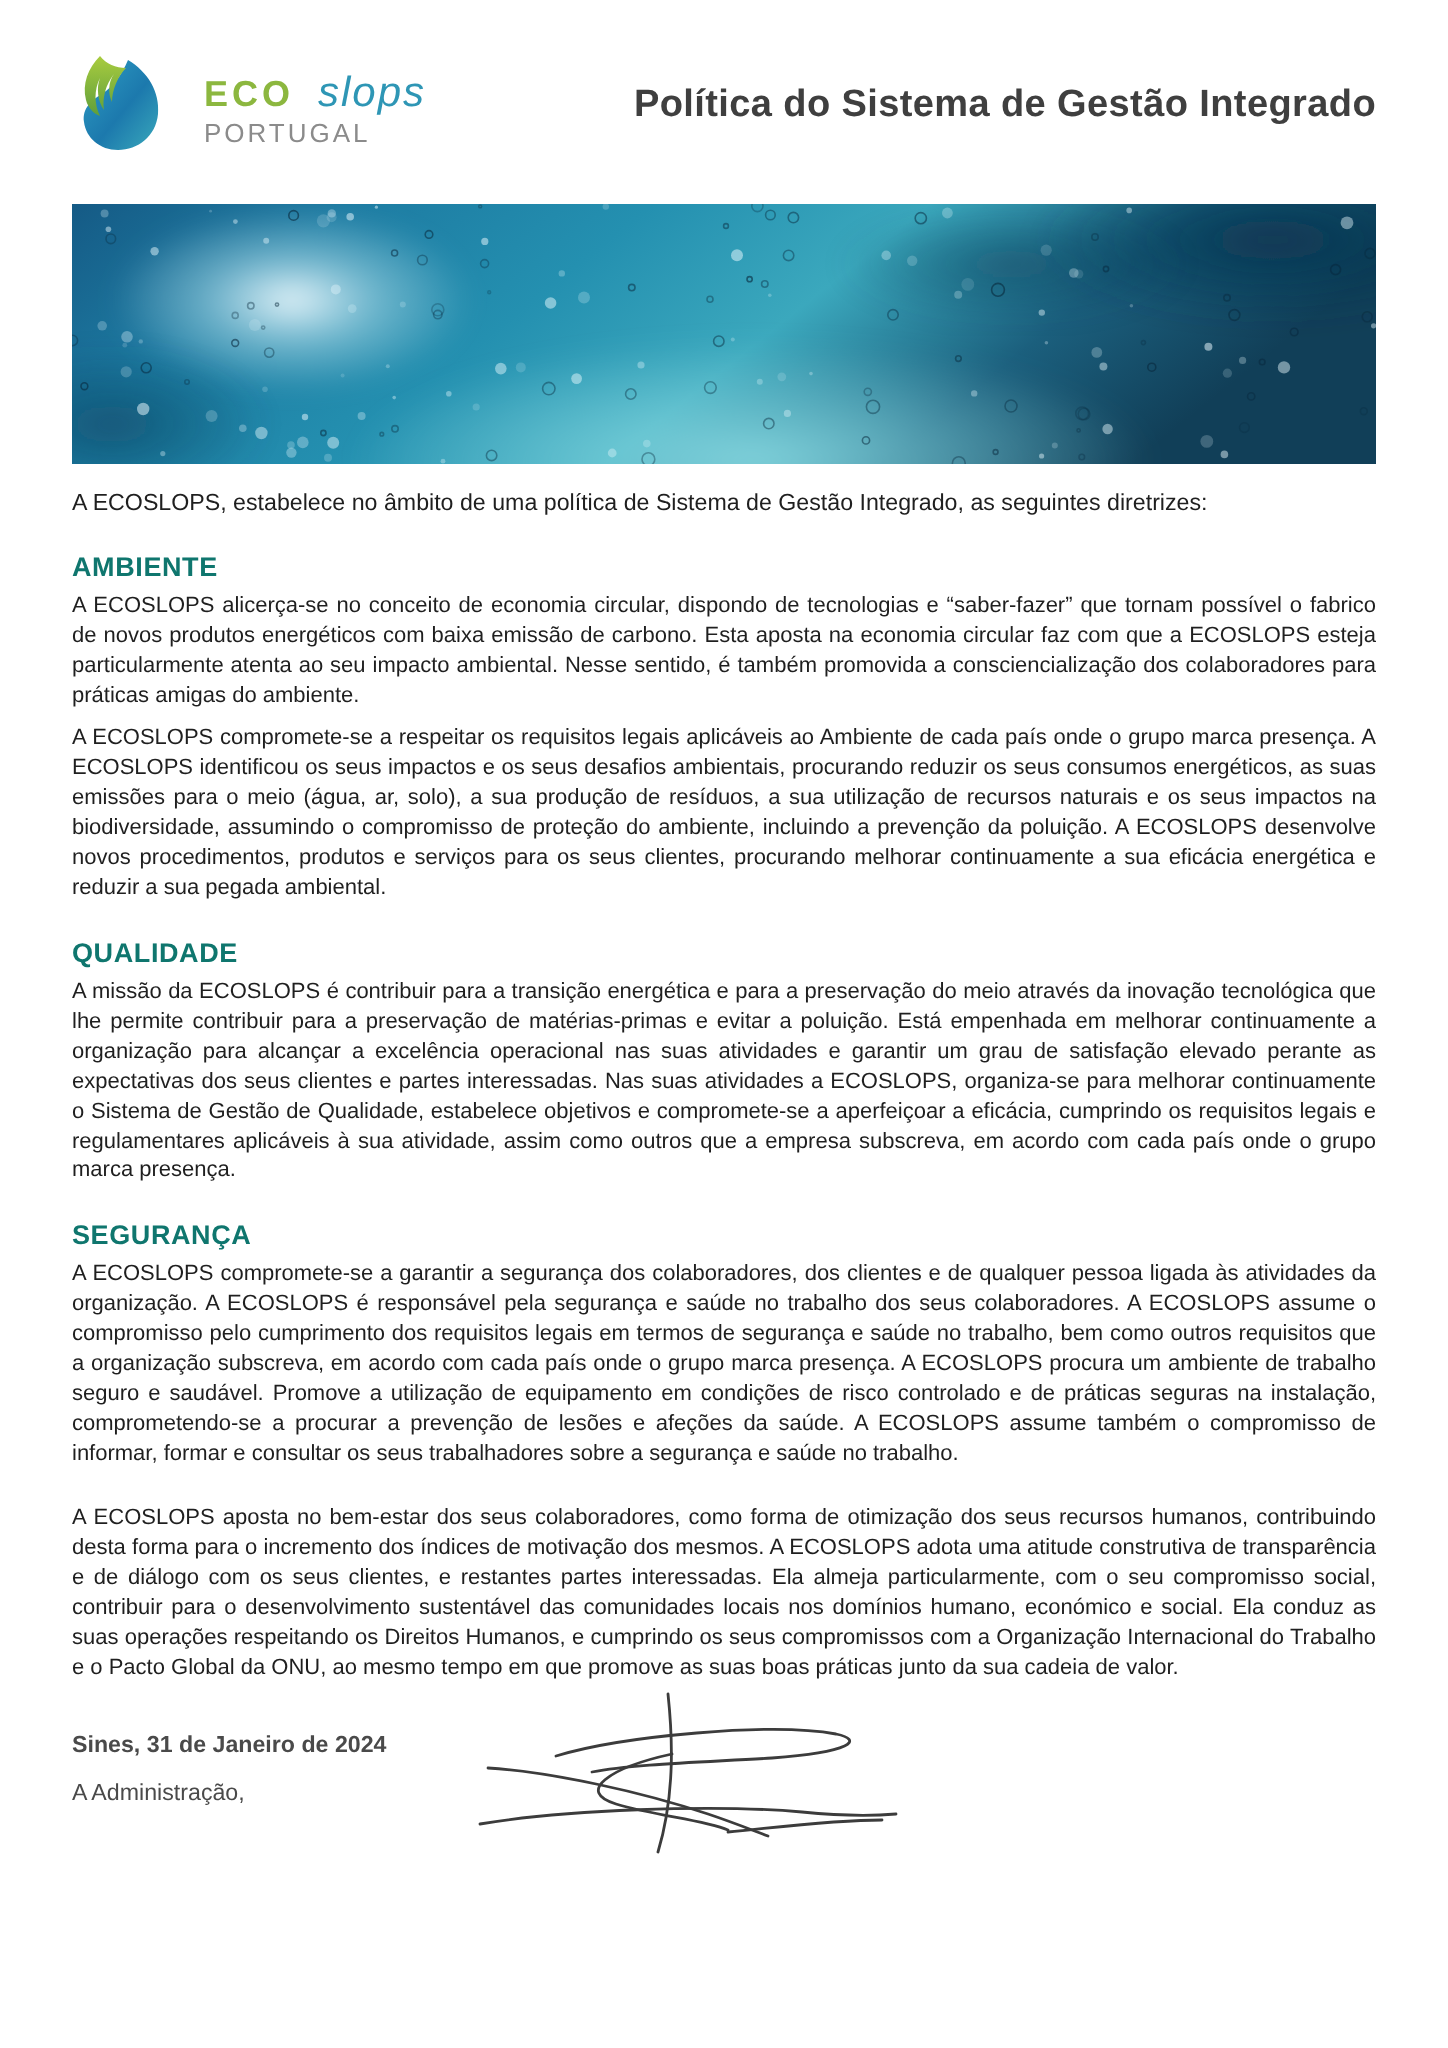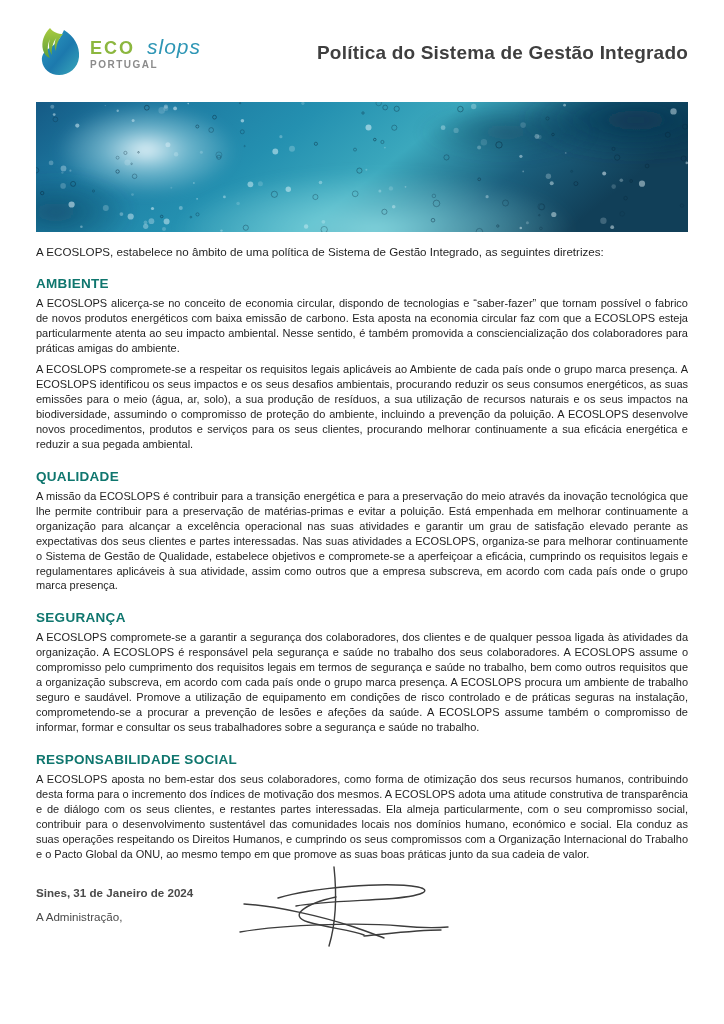--- a/index.html
+++ b/index.html
@@ -5,27 +5,27 @@
   html,body{margin:0;padding:0;background:#ffffff;}
   body{
     width:724px;height:1024px;overflow:hidden;
     font-family:"Liberation Sans","DejaVu Sans",sans-serif;
     color:#1f1f1f;position:relative;
   }
   .page{width:652px;margin:0 auto;padding-top:26px;}
 
   
   .header{display:flex;align-items:flex-start;justify-content:space-between;height:64px;}
-  .brand{display:flex;align-items:flex-start;gap:8px;}
+  .brand{display:flex;align-items:flex-start;gap:20px;}
   .brand-svg{width:46px;height:52px;flex:0 0 auto;}
   .brand-text{padding-top:10px;line-height:1;}
   .brand-line{display:flex;align-items:baseline;}
   .brand-eco{color:#8cb73f;font-size:18px;font-weight:bold;letter-spacing:2px;}
   .brand-slops{color:#2e96b5;font-size:21px;font-style:italic;letter-spacing:1px;margin-left:12px;text-align:right;}
-  .brand-country{color:#8b8b8b;font-size:10px;letter-spacing:1.5px;margin-top:3px;font-weight:bold;}
+  .brand-country{color:#8b8b8b;font-size:13px;letter-spacing:1.5px;margin-top:3px;}
   .doc-title{
     padding-top:16px;text-align:right;
     font-size:19px;font-weight:bold;color:#3f3f3f;letter-spacing:0.2px;
   }
 
   
   .banner{margin-top:12px;width:652px;height:130px;overflow:hidden;}
   .banner svg{display:block;width:652px;height:130px;}
 
   
@@ -281,21 +281,20 @@
     <h2>QUALIDADE</h2>
     <p>A missão da ECOSLOPS é contribuir para a transição energética e para a preservação do meio através da inovação tecnológica que lhe permite contribuir para a preservação de matérias-primas e evitar a poluição. Está empenhada em melhorar continuamente a organização para alcançar a excelência operacional nas suas atividades e garantir um grau de satisfação elevado perante as expectativas dos seus clientes e partes interessadas. Nas suas atividades a ECOSLOPS, organiza-se para melhorar continuamente o Sistema de Gestão de Qualidade, estabelece objetivos e compromete-se a aperfeiçoar a eficácia, cumprindo os requisitos legais e regulamentares aplicáveis à sua atividade, assim como outros que a empresa subscreva, em acordo com cada país onde o grupo marca presença.</p>
   </div>
 
   <div class="section">
     <h2>SEGURANÇA</h2>
     <p>A ECOSLOPS compromete-se a garantir a segurança dos colaboradores, dos clientes e de qualquer pessoa ligada às atividades da organização. A ECOSLOPS é responsável pela segurança e saúde no trabalho dos seus colaboradores. A ECOSLOPS assume o compromisso pelo cumprimento dos requisitos legais em termos de segurança e saúde no trabalho, bem como outros requisitos que a organização subscreva, em acordo com cada país onde o grupo marca presença. A ECOSLOPS procura um ambiente de trabalho seguro e saudável. Promove a utilização de equipamento em condições de risco controlado e de práticas seguras na instalação, comprometendo-se a procurar a prevenção de lesões e afeções da saúde. A ECOSLOPS assume também o compromisso de informar, formar e consultar os seus trabalhadores sobre a segurança e saúde no trabalho.</p>
   </div>
 
   <div class="section">
-    <h2>RESPONSABILIDADE SOCIAL</h2>
     <p>A ECOSLOPS aposta no bem-estar dos seus colaboradores, como forma de otimização dos seus recursos humanos, contribuindo desta forma para o incremento dos índices de motivação dos mesmos. A ECOSLOPS adota uma atitude construtiva de transparência e de diálogo com os seus clientes, e restantes partes interessadas. Ela almeja particularmente, com o seu compromisso social, contribuir para o desenvolvimento sustentável das comunidades locais nos domínios humano, económico e social. Ela conduz as suas operações respeitando os Direitos Humanos, e cumprindo os seus compromissos com a Organização Internacional do Trabalho e o Pacto Global da ONU, ao mesmo tempo em que promove as suas boas práticas junto da sua cadeia de valor.</p>
   </div>
 
   <div class="footer">
     <div class="place-date">Sines, 31 de Janeiro de 2024</div>
     <div class="admin">A Administração,</div>
     <svg class="signature" viewBox="0 0 230 92" aria-hidden="true">
       <g fill="none" stroke="#3c3c3c" stroke-width="1.4" stroke-linecap="round">
         <path d="M 42 34 C 75 24 150 17 182 23 C 196 26 190 32 150 35 C 118 37 80 38 60 42"></path>
         <path d="M 8 40 C 40 42 85 52 118 63 C 130 67 140 71 148 74"></path>

